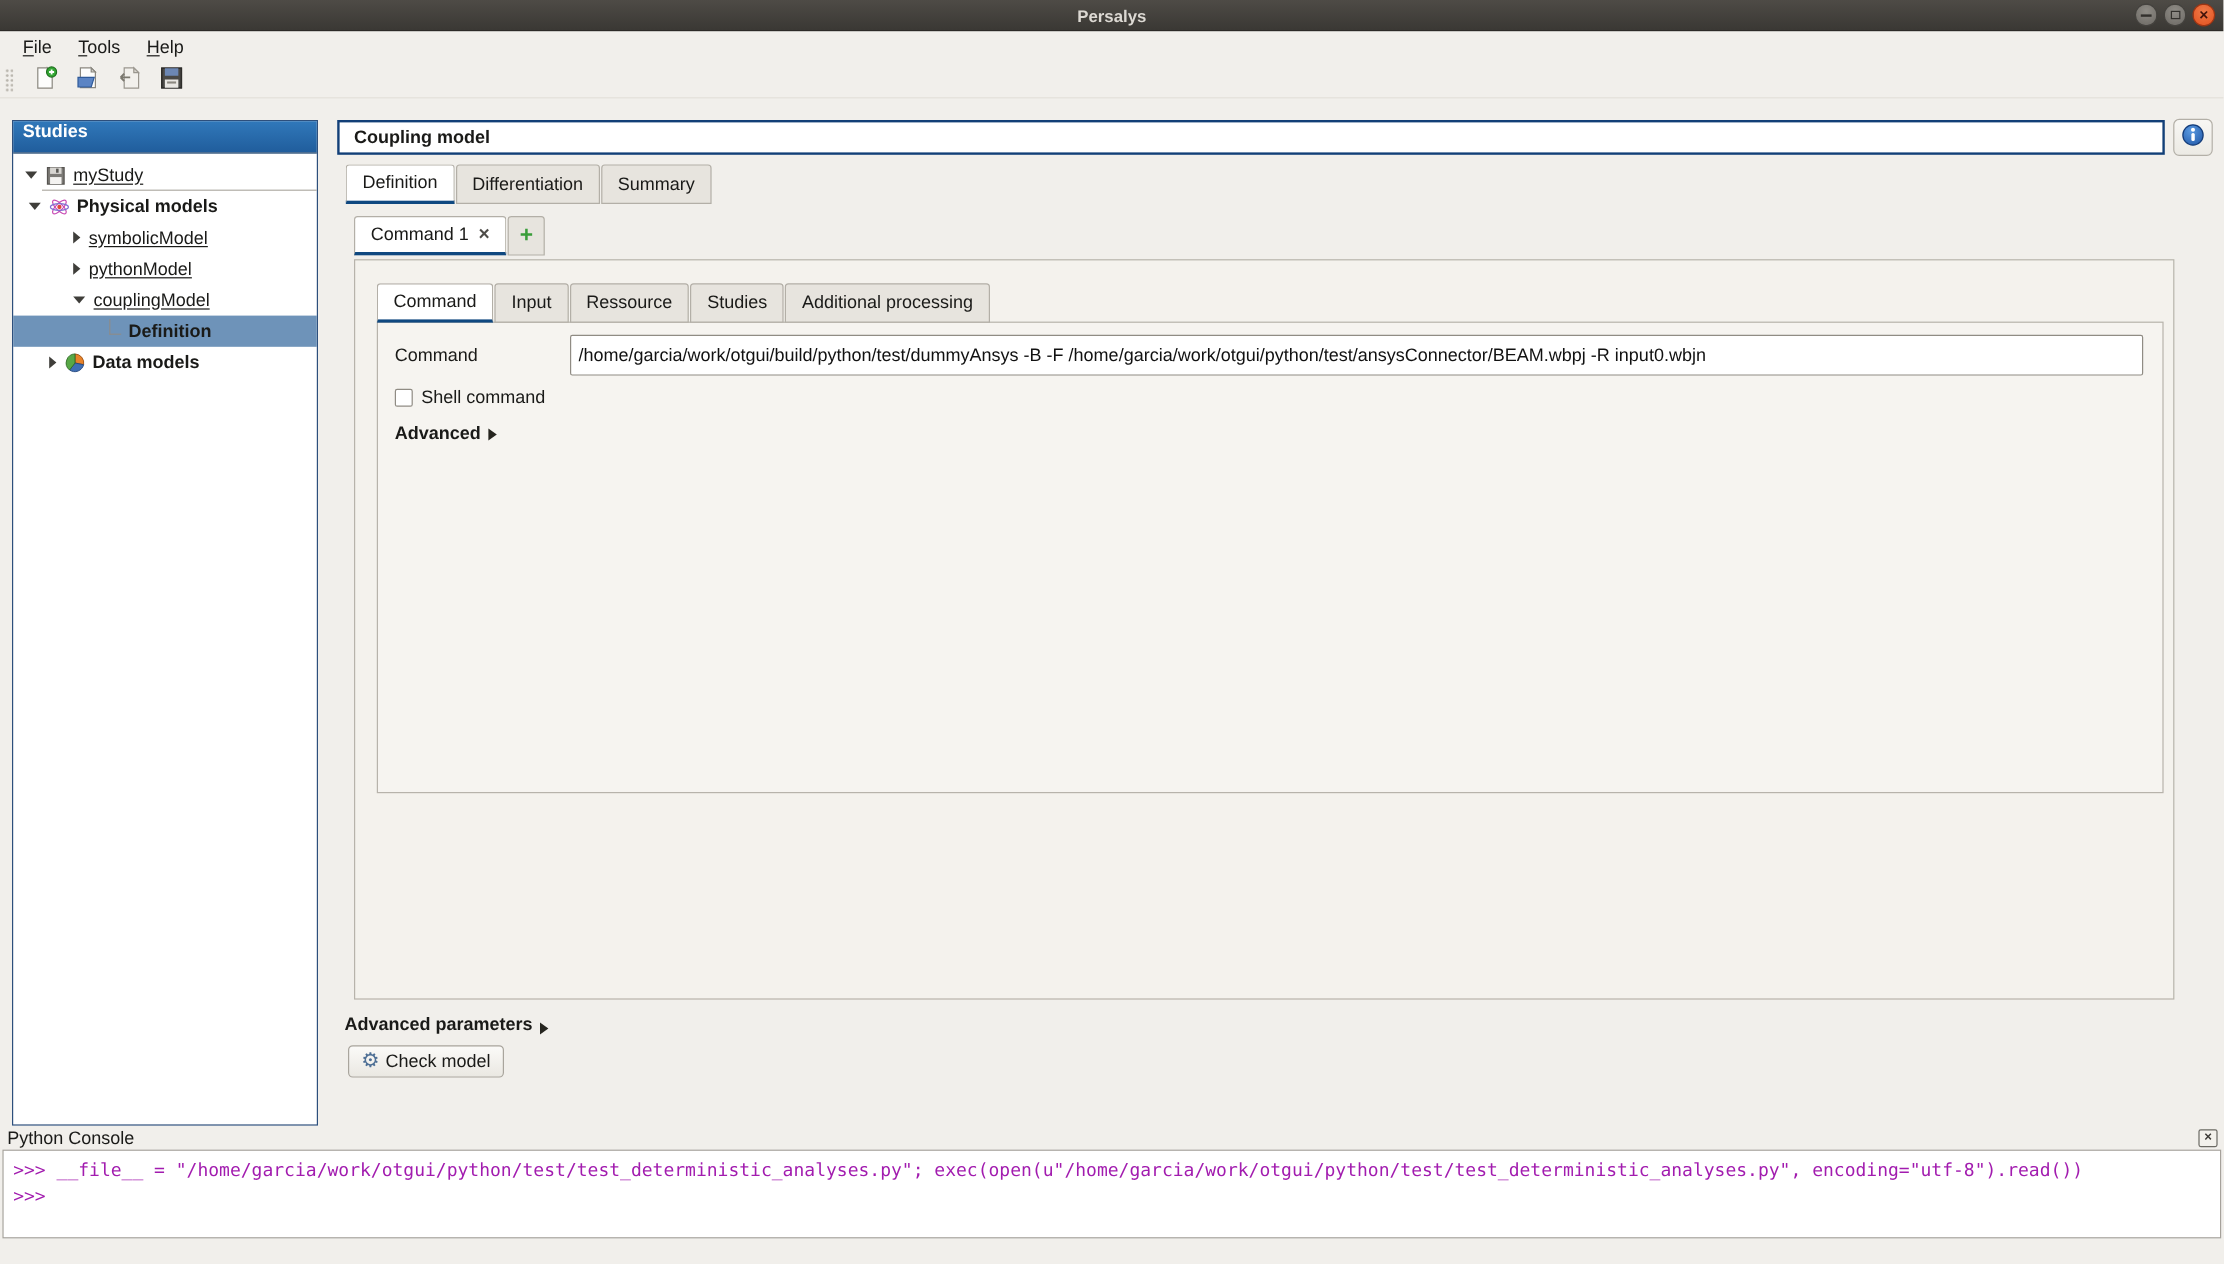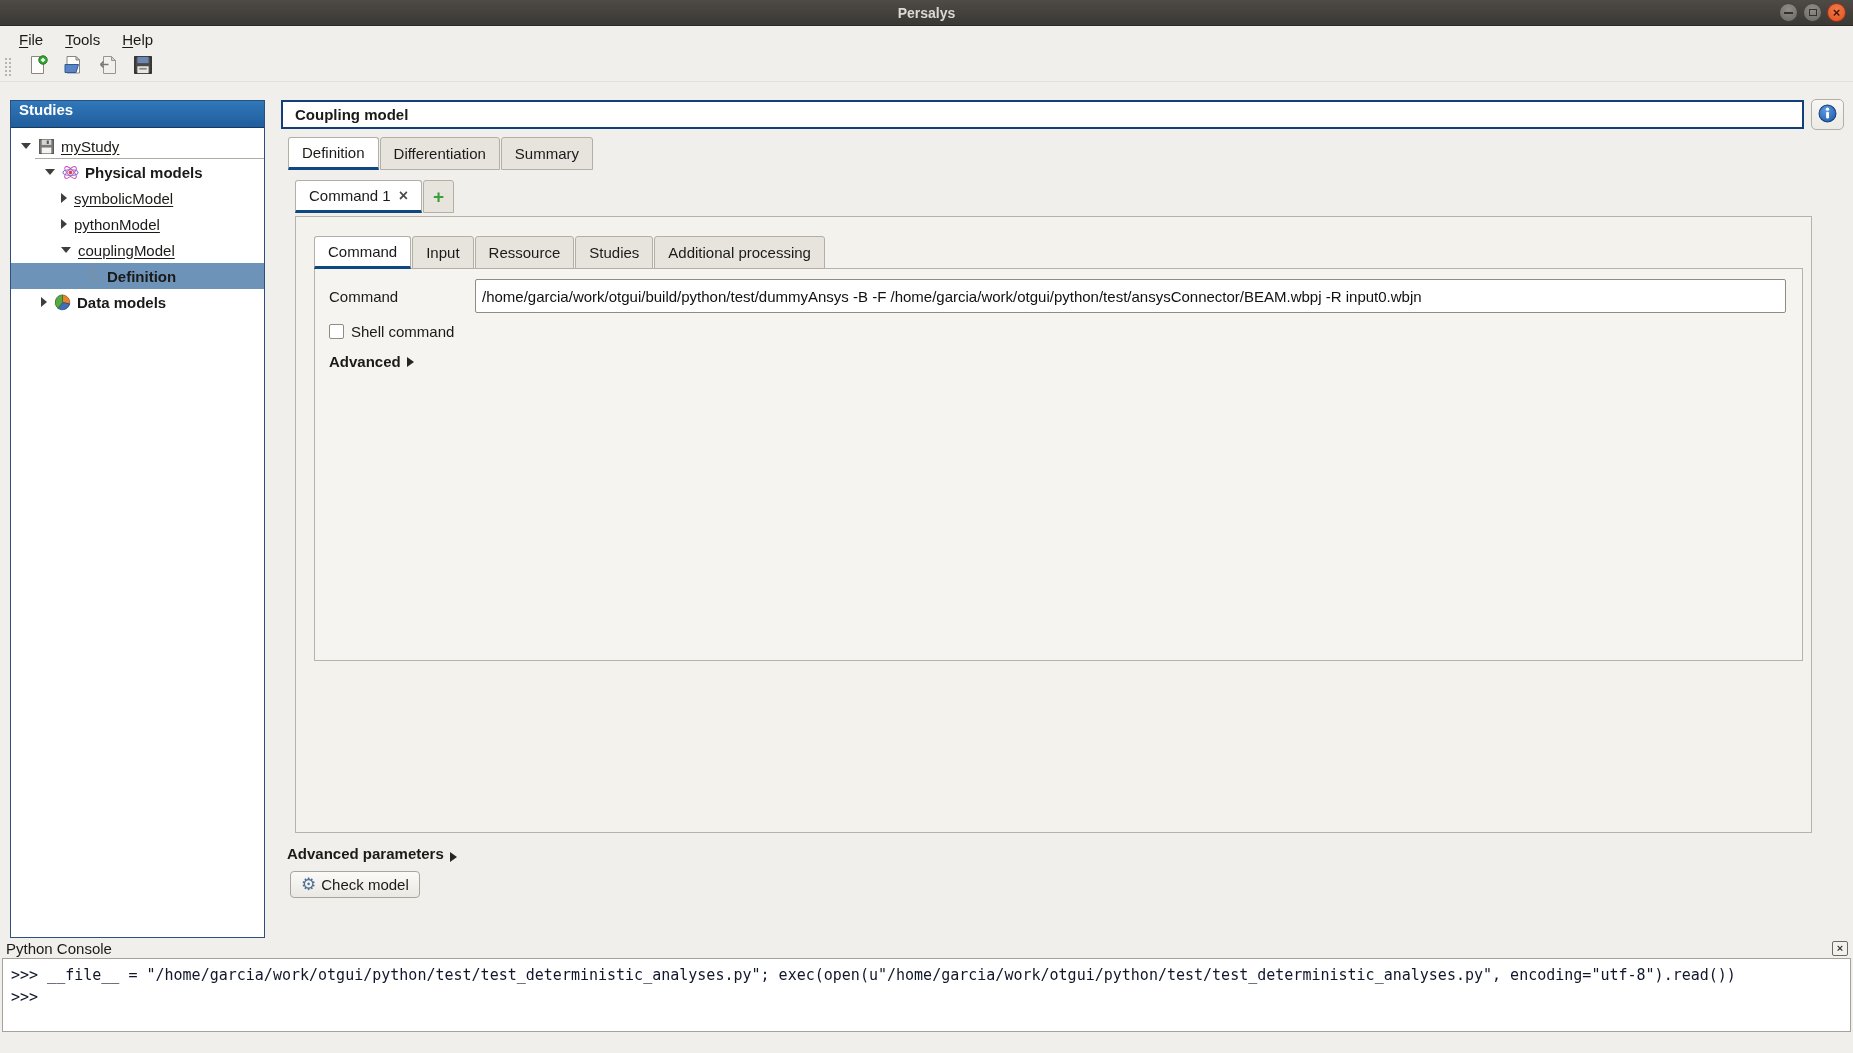--- a/index.html
+++ b/index.html
@@ -88,21 +88,21 @@
   .check-model{position:absolute;left:9px;top:772px}
   .gear{color:#4e6f95;font-size:17px;line-height:1;font-family:"DejaVu Sans",sans-serif}
 
   
   .console-header{position:absolute;left:0;top:938px;width:100%;height:20px;display:flex;align-items:center;
     padding:0 5px 0 6px;font-size:15px}
   .console-close{margin-left:auto;width:16px;height:15px;border:1px solid #6b6963;border-radius:2px;background:#f3f1ec;
     display:flex;align-items:center;justify-content:center;font-size:11px;font-weight:bold;color:#3c3a36}
   .console-box{position:absolute;left:2px;top:958px;width:1849px;height:74px;background:#fff;border:1px solid #a6a29b;
     padding:5px 8px;font-family:"DejaVu Sans Mono","Liberation Mono",monospace;font-size:15px;line-height:22px;
-    white-space:pre;overflow:hidden;color:#0f172a}
+    white-space:pre;overflow:hidden;color:#a21caf}
 </style>
 </head>
 <body>
 
 <div class="titlebar">
   <span class="wtitle">Persalys</span>
   <div class="win-controls">
     <div class="wbtn">
         <span class="bar"></span>
       </div>
@@ -177,21 +177,21 @@
             <path d="M1.5 1.5h13v13h-13z" fill="#7c7a76" stroke="#565450"></path>
             <rect x="3.5" y="1.5" width="9" height="5" fill="#d7d5d1"></rect>
             <rect x="8.2" y="2.4" width="2" height="3.2" fill="#5a5854"></rect>
             <rect x="3.5" y="9" width="9" height="5.5" fill="#f4f3f1"></rect>
           </svg>
       </span>
       <span class="tree-label u">myStudy</span>
       <span class="row-sep"></span>
     </div>
 
-    <div class="tree-row" style="padding-left:34px">
+    <div class="tree-row" style="padding-left:13px">
       <span class="arrow down"></span>
       <span class="ticon">
         <svg viewBox="0 0 18 18">
             <ellipse cx="9" cy="9" rx="8" ry="3" fill="none" stroke="#c94bb4" stroke-width="1.1" transform="rotate(45 9 9)"></ellipse>
             <ellipse cx="9" cy="9" rx="8" ry="3" fill="none" stroke="#c94bb4" stroke-width="1.1" transform="rotate(-45 9 9)"></ellipse>
             <ellipse cx="9" cy="9" rx="8" ry="3" fill="none" stroke="#7f6fd1" stroke-width="1.1"></ellipse>
             <circle cx="9" cy="9" r="1.9" fill="#e04438"></circle>
           </svg>
       </span>
       <span class="tree-label b">Physical models</span>

